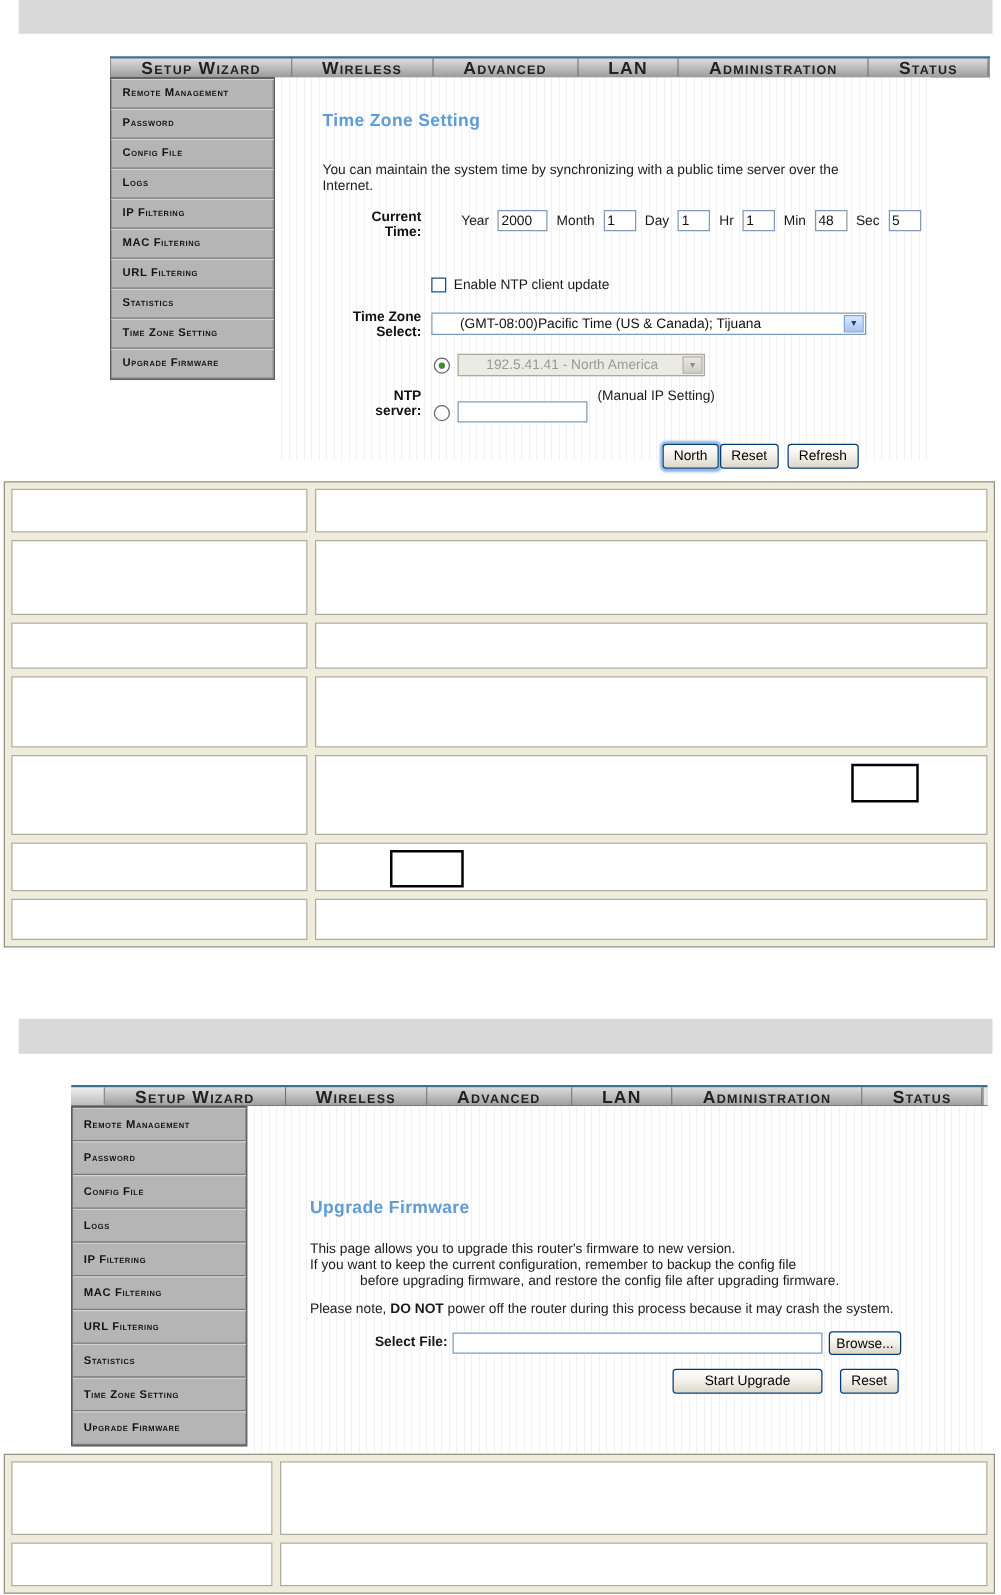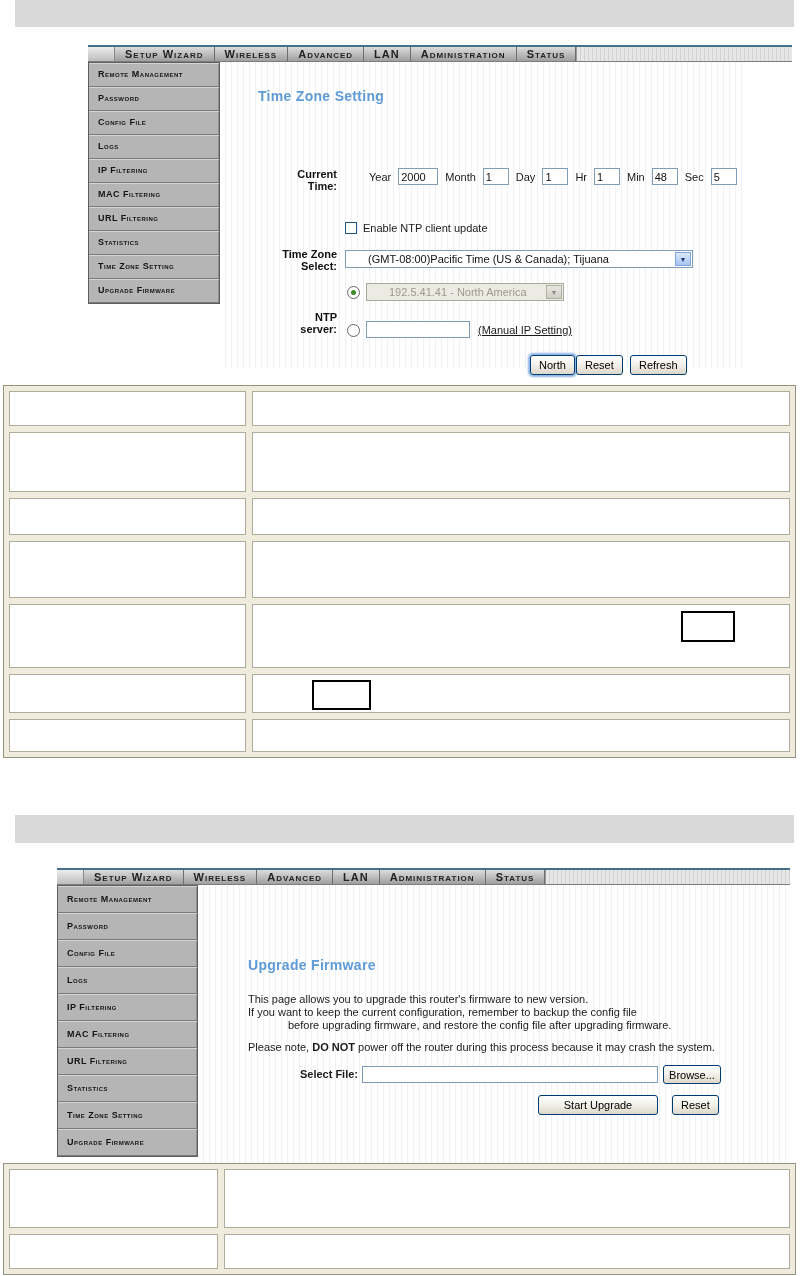--- a/index.html
+++ b/index.html
@@ -15,21 +15,21 @@
   .shot{position:absolute;}
   .shot1{left:88px;top:45px;width:704px;height:330px;}
   .shot2{left:57px;top:868px;width:733px;height:302px;}
 
   
   .tabbar{position:absolute;top:0;left:0;right:0;height:17px;box-sizing:border-box;
           display:flex;border-top:2px solid #44708a;border-bottom:1px solid #7d7d7d;
           background:linear-gradient(#e3e3e3,#a2a2a2);}
   .tab-lead{width:26px;border-right:1px solid #8a8a8a;background:linear-gradient(#ededed,#bdbdbd);}
   .tabs{display:flex;}
-  .tab{padding:0 10px;font-size:11px;font-weight:bold;font-variant:small-caps;
+  .tab{padding:0 24px;font-size:14px;font-weight:bold;font-variant:small-caps;
        letter-spacing:1px;color:#222;line-height:14px;border-right:1px solid #6e6e6e;
        background:linear-gradient(#dcdcdc,#9f9f9f);white-space:nowrap;}
   .tab-rest{flex:1;background:repeating-linear-gradient(90deg,#e6e6e6 0 3px,#d2d2d2 3px 4px);
             border-left:1px solid #9a9a9a;}
 
   
   .sidebar{position:absolute;left:0;top:17px;width:132px;box-sizing:border-box;
            border:1px solid #5e5e5e;background:#0f172a;}
   .shot2 .sidebar{width:141px;}
   .side-item{box-sizing:border-box;height:24px;line-height:23px;padding-left:9px;
@@ -125,20 +125,21 @@
         <div class="side-item">IP Filtering</div>
         <div class="side-item">MAC Filtering</div>
         <div class="side-item">URL Filtering</div>
         <div class="side-item">Statistics</div>
         <div class="side-item">Time Zone Setting</div>
         <div class="side-item">Upgrade Firmware</div>
       </div>
 
     <div class="content">
       <div class="page-title">Time Zone Setting</div>
+      <div class="body-text" style="left:38px;top:68px;width:455px;">You can maintain the system time by synchronizing with a public time server over the Internet.</div>
 
       <div class="flabel" style="top:106px;">
         <div>Current</div>
         <div>Time:</div>
       </div>
       <div class="time-row">
         <span>Year</span>
         <input class="tin" style="width: 34px;" value="2000">
         <span>Month</span>
         <input class="tin" style="width: 20px;" value="1">
@@ -172,21 +173,21 @@
       </div>
       <div class="radio" style="left:127px;top:224px;">
           <span class="dot"></span>
         </div>
       <div class="sel disabled" style="left:146px;top:221px;width:198px;">
         <span>192.5.41.41 - North America</span>
         <span class="arrow">▼</span>
       </div>
       <div class="radio" style="left:127px;top:262px;"></div>
       <input class="fileinput" style="left: 146px; top: 259px; width: 104px; font-size: 11px;" value="">
-      <div class="body-text" style="left:258px;top:262px;text-decoration:underline;">(Manual IP Setting)</div>
+      <div class="body-text" style="left:258px;top:249px;">(Manual IP Setting)</div>
 
       <button class="xpbtn focused" style="left:310px;top:293px;">North</button>
       <button class="xpbtn" style="left:356px;top:293px;">Reset</button>
       <button class="xpbtn" style="left:410px;top:293px;">Refresh</button>
     </div>
   </div>
 
   <div class="dtable t1">
     <div class="drow" style="height:35px;">
       <div class="dcell c1"></div>

